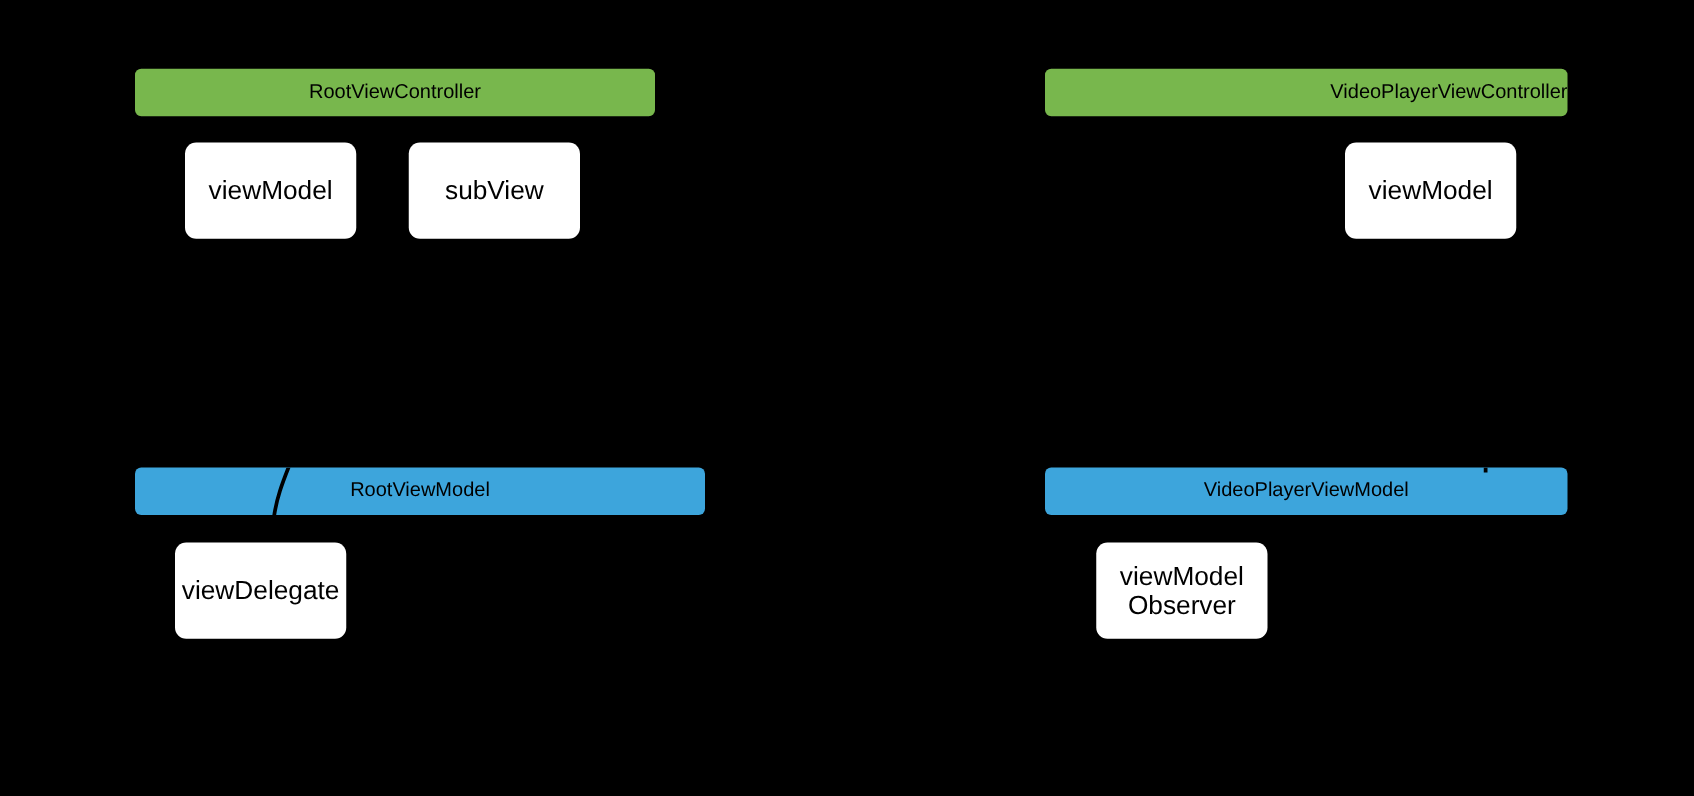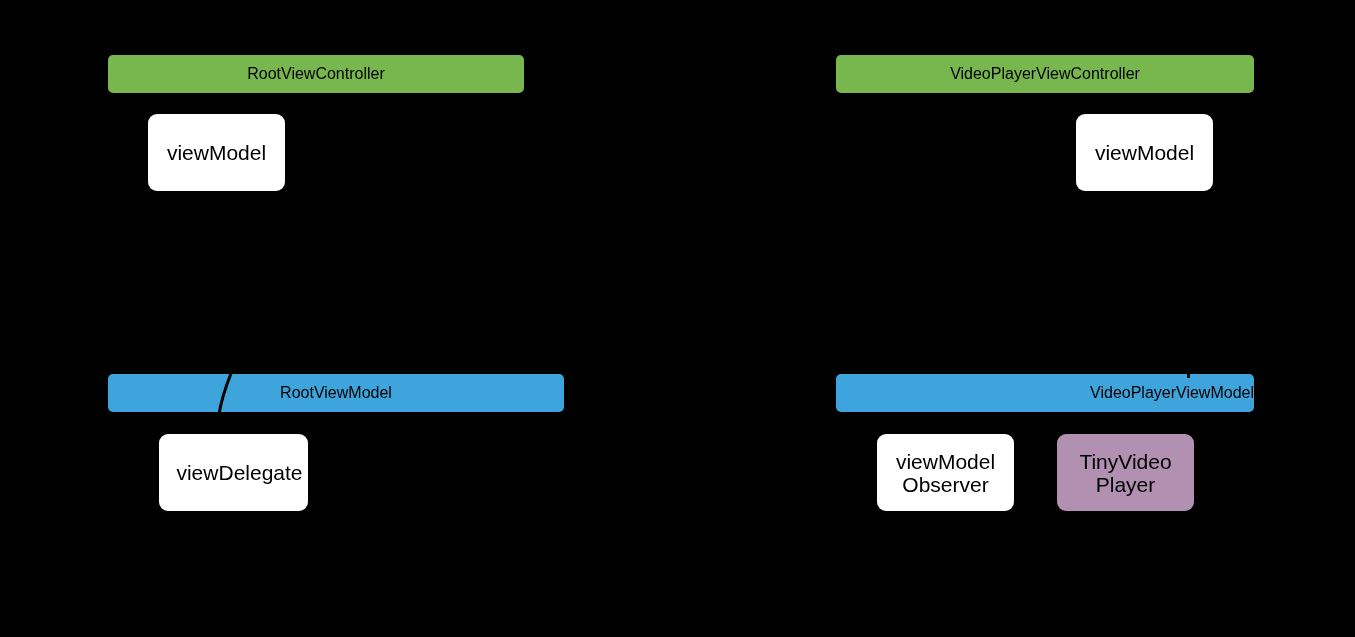--- a/index.html
+++ b/index.html
@@ -60,44 +60,43 @@
 <body>
 
 <div class="canvas">
 
   <div class="bar green" style="left:108px; top:55px; width:416px;">
     <span>RootViewController</span>
   </div>
   <div class="node" style="left:148px; top:114px;">
     <span>viewModel</span>
   </div>
+  <div class="node" style="left:327px; top:114px;">
+    <span>subView</span>
+  </div>
 
-  <div class="bar green" style="left:836px; top:55px; width:418px;">
+  <div class="bar green" style="left:836px; top:55px; width:418px;justify-content:flex-end;">
     <span>VideoPlayerViewController</span>
   </div>
   <div class="node" style="left:1076px; top:114px;">
     <span>viewModel</span>
   </div>
 
   <div class="bar blue" style="left:108px; top:374px; width:456px;">
     <svg class="cross-svg" width="416" height="38" viewBox="0 0 416 38">
       <path d="M 124,-3 C 118,12 113,25 111,41" stroke="#000000" stroke-width="3" fill="none"></path>
     </svg>
     <span>RootViewModel</span>
   </div>
-  <div class="node" style="left:159px; top:434px;padding-left:12px;">
+  <div class="node" style="left:140px; top:434px;">
     <span>viewDelegate</span>
   </div>
 
-  <div class="bar blue" style="left:836px; top:374px; width:418px;justify-content:flex-end;">
+  <div class="bar blue" style="left:836px; top:374px; width:418px;">
     <span class="tick" style="left:351px;"></span>
     <span>VideoPlayerViewModel</span>
   </div>
   <div class="node" style="left:877px; top:434px;">
     <span>viewModel
 Observer</span>
   </div>
-  <div class="node purple" style="left:1057px; top:434px;">
-    <span>TinyVideo
-Player</span>
-  </div>
 
 </div>
 
 </body></html>

